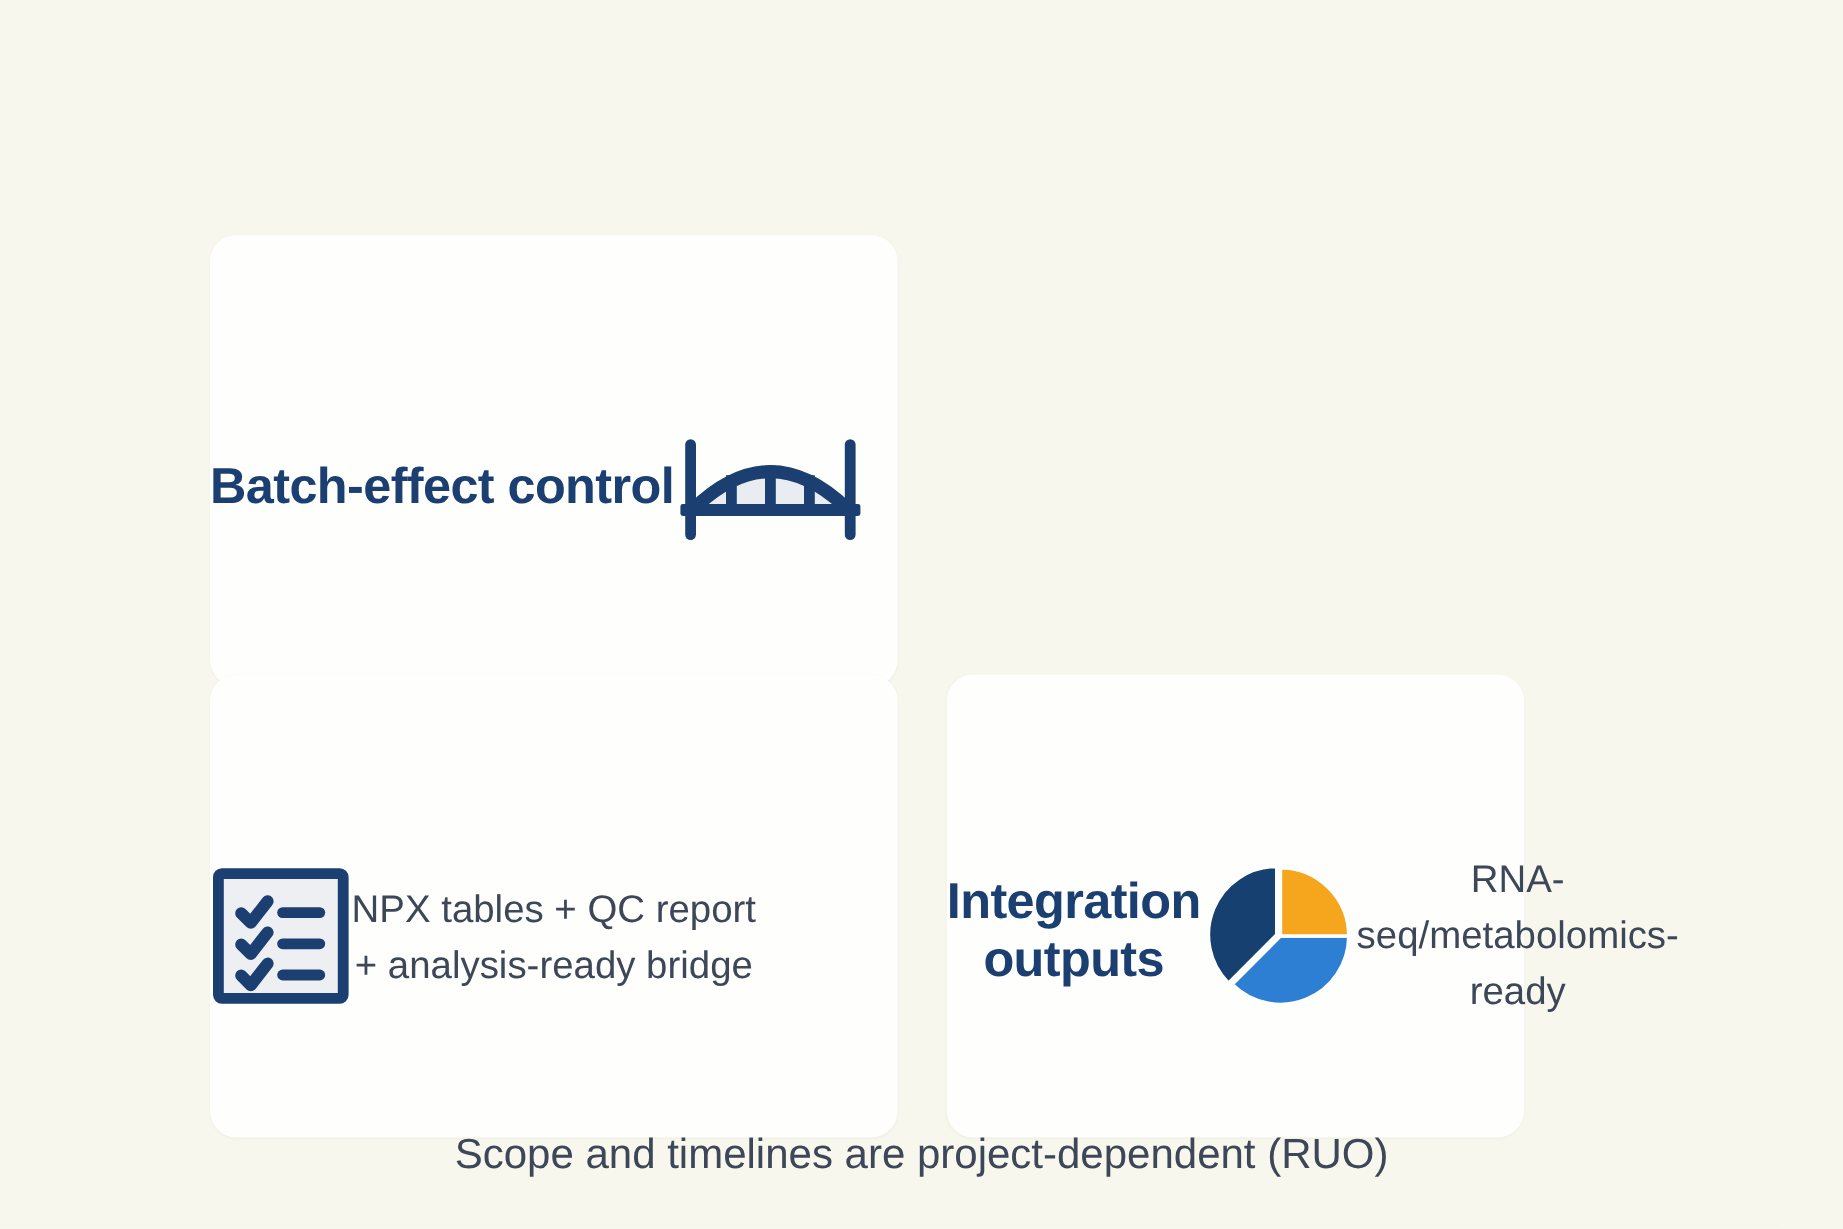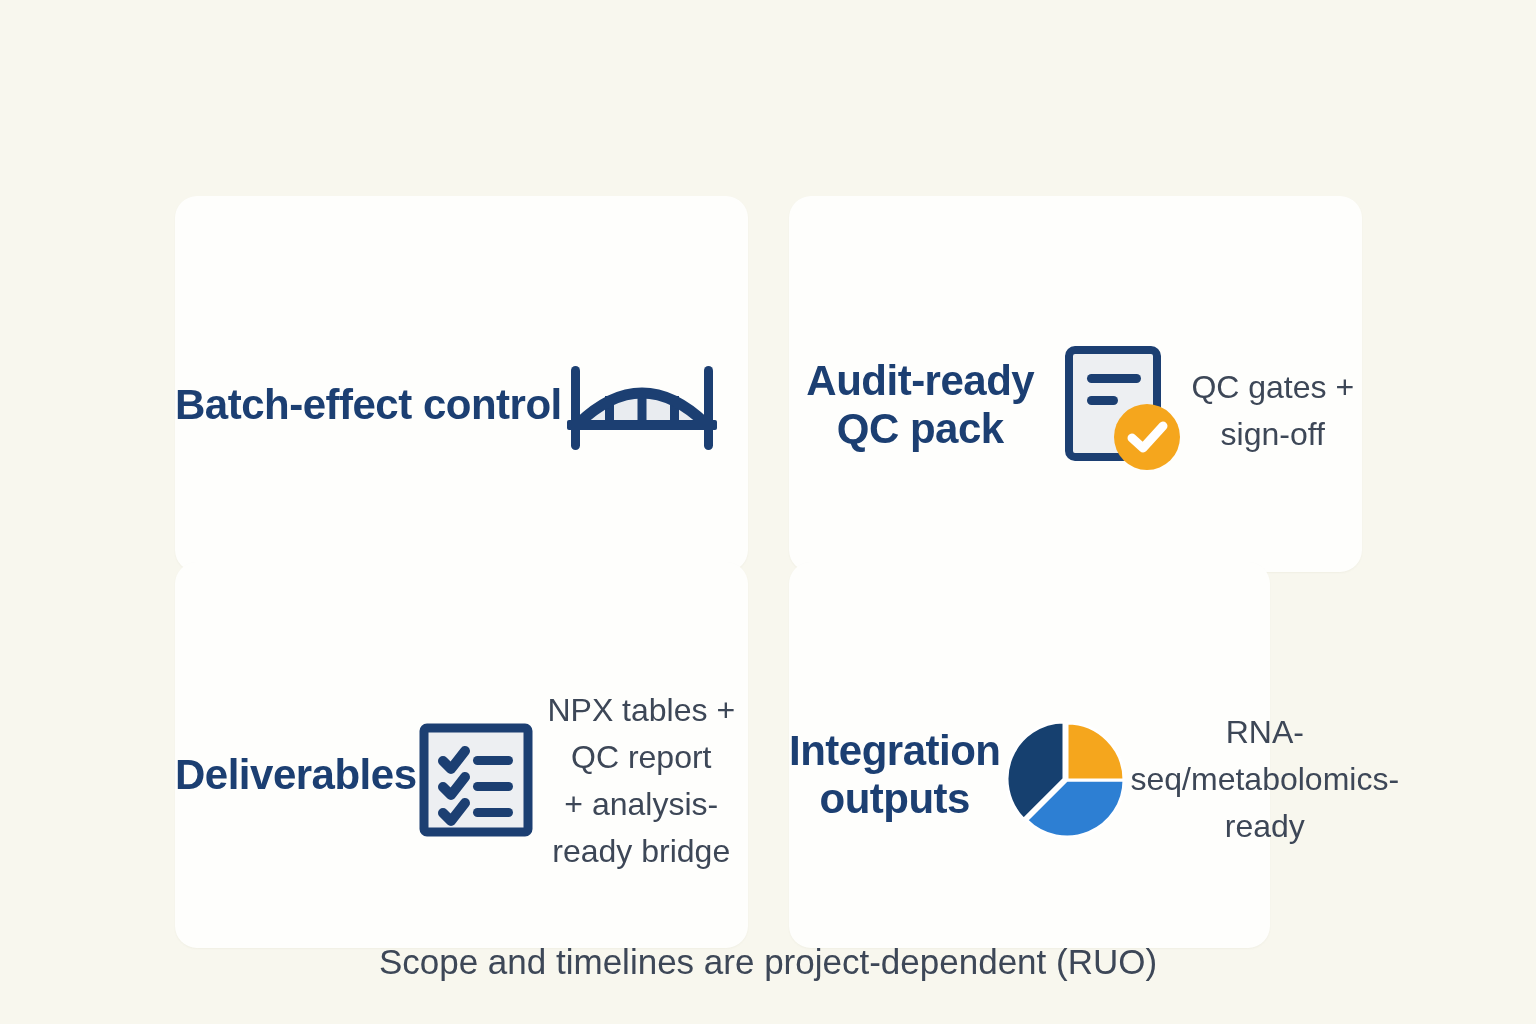--- a/index.html
+++ b/index.html
@@ -81,38 +81,22 @@
         <rect x="75.5" y="26" width="9" height="38" fill="#1c3f72"></rect>
         <rect x="108" y="34" width="9" height="30" fill="#1c3f72"></rect>
         <path d="M16 62 Q80 0 144 62" fill="none" stroke="#1c3f72" stroke-width="11" stroke-linecap="round"></path>
         <rect x="5" y="58" width="150" height="10" rx="2" fill="#1c3f72"></rect>
         <rect x="9" y="4" width="9" height="84" rx="4.5" fill="#1c3f72"></rect>
         <rect x="142" y="4" width="9" height="84" rx="4.5" fill="#1c3f72"></rect>
       </svg>
     </div>
   </div>
 
-  <div class="card card-tr">
-    <h2 class="card-title">Audit-ready QC pack</h2>
-    <div class="card-icon">
-      <svg width="132" height="132" viewBox="0 0 132 132">
-        <rect x="17" y="7" width="88" height="107" rx="6" fill="#edeff2" stroke="#1c3f72" stroke-width="8"></rect>
-        <rect x="35" y="31" width="54" height="9" rx="4.5" fill="#1c3f72"></rect>
-        <rect x="35" y="53" width="31" height="9" rx="4.5" fill="#1c3f72"></rect>
-        <circle cx="95" cy="94" r="33" fill="#f5a61d"></circle>
-        <path d="M80 95 L91 105 L111 83" fill="none" stroke="#ffffff" stroke-width="9" stroke-linecap="round" stroke-linejoin="round"></path>
-      </svg>
-    </div>
-    <div class="card-body">
-      <div>QC gates + sign-off</div>
-    </div>
-  </div>
 
   <div class="card card-bl">
-    <h2 class="card-title">Deliverables</h2>
     <div class="card-icon">
       <svg width="118" height="118" viewBox="0 0 118 118">
         <rect x="7" y="7" width="104" height="104" rx="3" fill="#edeff2" stroke="#1c3f72" stroke-width="9"></rect>
         <path d="M26 40 L34 48 L48 30" fill="none" stroke="#1c3f72" stroke-width="10" stroke-linecap="round" stroke-linejoin="round"></path>
         <rect x="56" y="35" width="40" height="9" rx="4.5" fill="#1c3f72"></rect>
         <path d="M26 66 L34 74 L48 56" fill="none" stroke="#1c3f72" stroke-width="10" stroke-linecap="round" stroke-linejoin="round"></path>
         <rect x="56" y="61" width="40" height="9" rx="4.5" fill="#1c3f72"></rect>
         <path d="M26 92 L34 100 L48 82" fill="none" stroke="#1c3f72" stroke-width="10" stroke-linecap="round" stroke-linejoin="round"></path>
         <rect x="56" y="87" width="40" height="9" rx="4.5" fill="#1c3f72"></rect>
       </svg>

